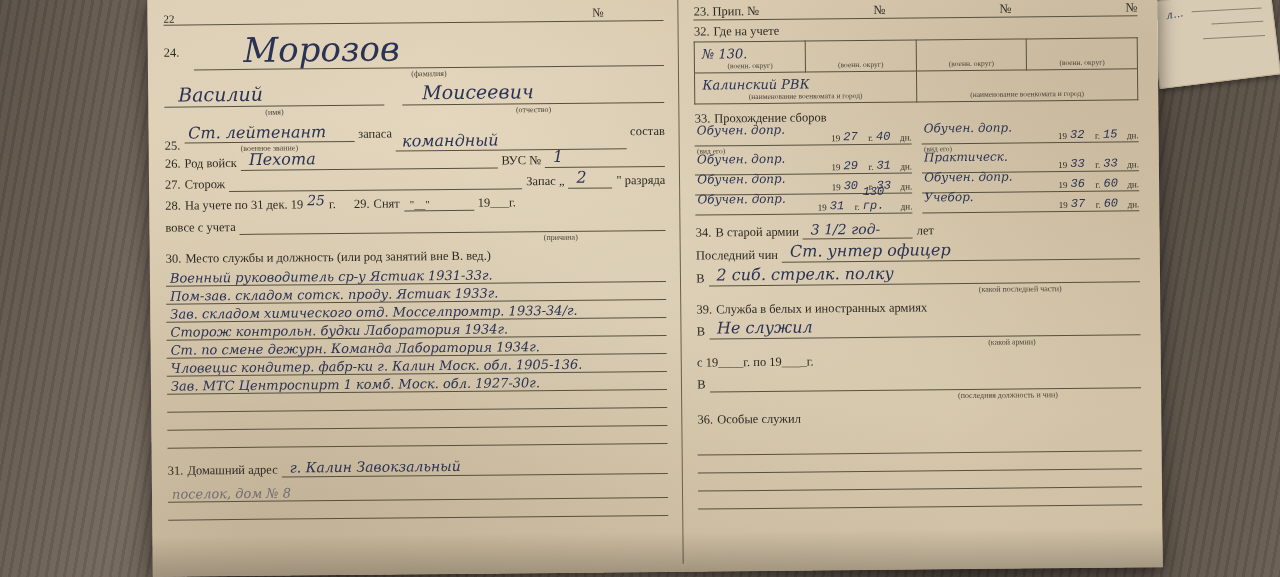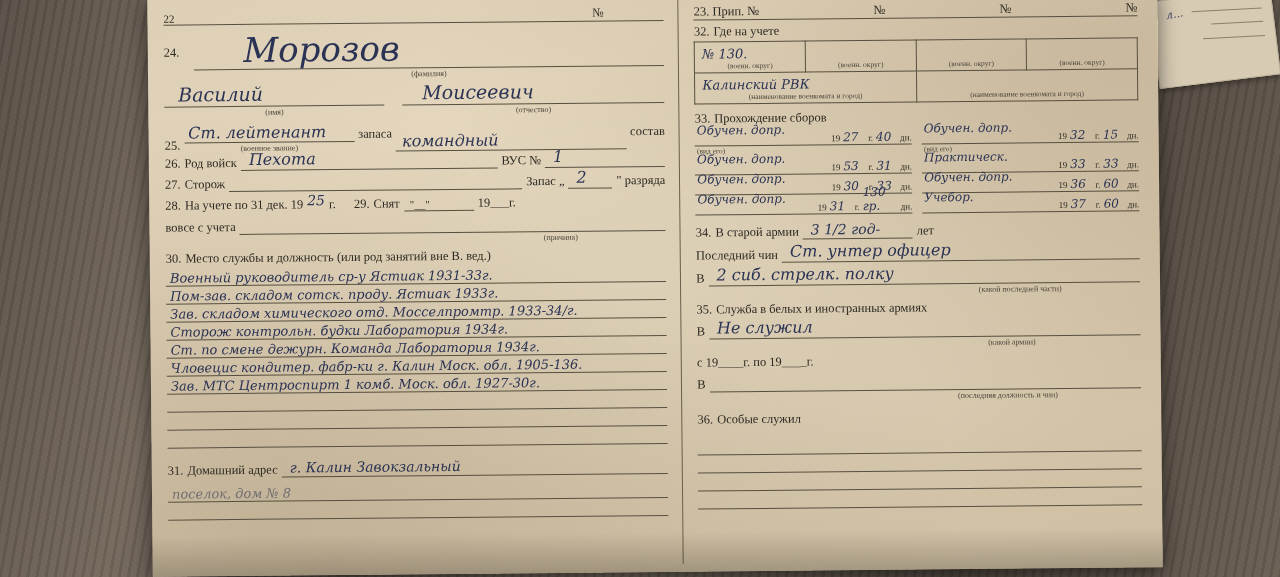--- a/index.html
+++ b/index.html
@@ -91,21 +91,21 @@
 
   
   .sb{margin-top:3px;}
   .sbrow{display:flex;gap:10px;margin-bottom:3px;}
   .sbcell{flex:1;}
   .sbline{display:flex;align-items:flex-end;border-bottom:1px solid #57503f;height:16px;}
   .sbline .a{flex:1;position:relative;}
   .sbline .a .hw{position:absolute;left:2px;bottom:8px;font-size:12px;white-space:nowrap;}
   .sbline .yr{font-size:9px;padding:0 1px 1px 1px;}
   .sbline .num{width:26px;position:relative;}
-  .sbline .num .hw{position:absolute;left:2px;bottom:0;font-size:12px;}
+  .sbline .num .hw{position:absolute;left:2px;bottom:0;font-size:12px;font-family:Liberation Mono, monospace;}
   .sbline .dn{font-size:9px;padding-bottom:1px;}
   .sbcap{font-size:7.5px;color:#4a4338;padding-left:2px;}
 
   
   .llines{margin-top:2px;}
   .lline{height:17px;border-bottom:1px solid #57503f;position:relative;}
   .lline .hw{position:absolute;left:4px;bottom:0px;font-size:13px;white-space:nowrap;}
   .lbl{font-size:12.5px;white-space:nowrap;}
   .smallcap{font-size:8px;color:#4a4338;text-align:center;}
 
@@ -373,21 +373,21 @@
         </div>
 
         <div class="sbrow">
           <div class="sbcell">
             <div class="sbline">
               <div class="a">
                   <span class="hw">Обучен. допр.</span>
                 </div>
               <span class="pr yr">19</span>
                 <div class="num">
-                  <span class="hw">53</span>
+                  <span class="hw">29</span>
                 </div>
               <span class="pr yr">г.</span>
                 <div class="num">
                   <span class="hw">31</span>
                 </div>
               <span class="pr dn">дн.</span>
             </div>
           </div>
           <div class="sbcell">
             <div class="sbline">
@@ -497,21 +497,21 @@
 
       <div class="row" style="margin-top:7px;">
         <span class="pr lbl">В</span>
         <div class="u">
             <span class="hw hwbig">2 сиб. стрелк. полку</span>
           </div>
       </div>
       <div class="smallcap" style="margin-left:46%;margin-top:1px;">(какой последней части)</div>
 
       <div class="row" style="margin-top:6px;">
-        <span class="pr">35.</span>
+        <span class="pr">39.</span>
         <span class="pr lbl">Служба в белых и иностранных армиях</span>
       </div>
 
       <div class="row" style="margin-top:6px;">
         <span class="pr lbl">В</span>
         <div class="u">
             <span class="hw hwbig">Не служил</span>
           </div>
       </div>
       <div class="smallcap" style="margin-left:42%;margin-top:1px;">(какой армии)</div>

